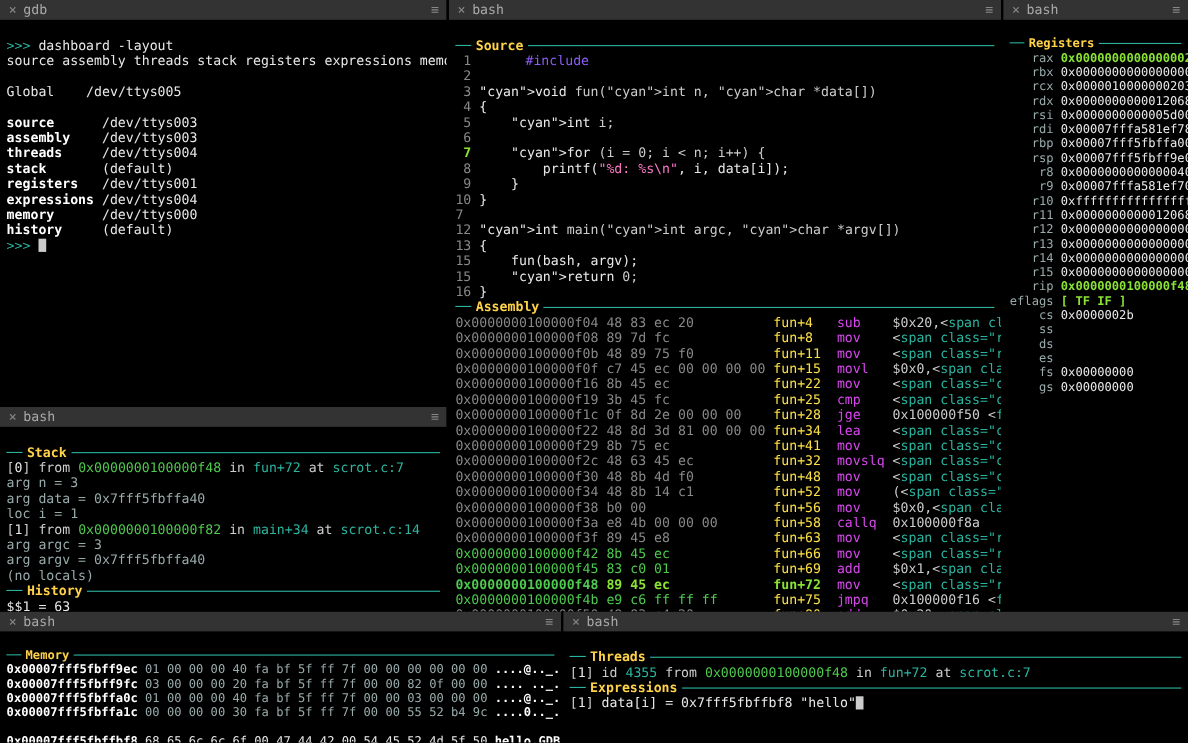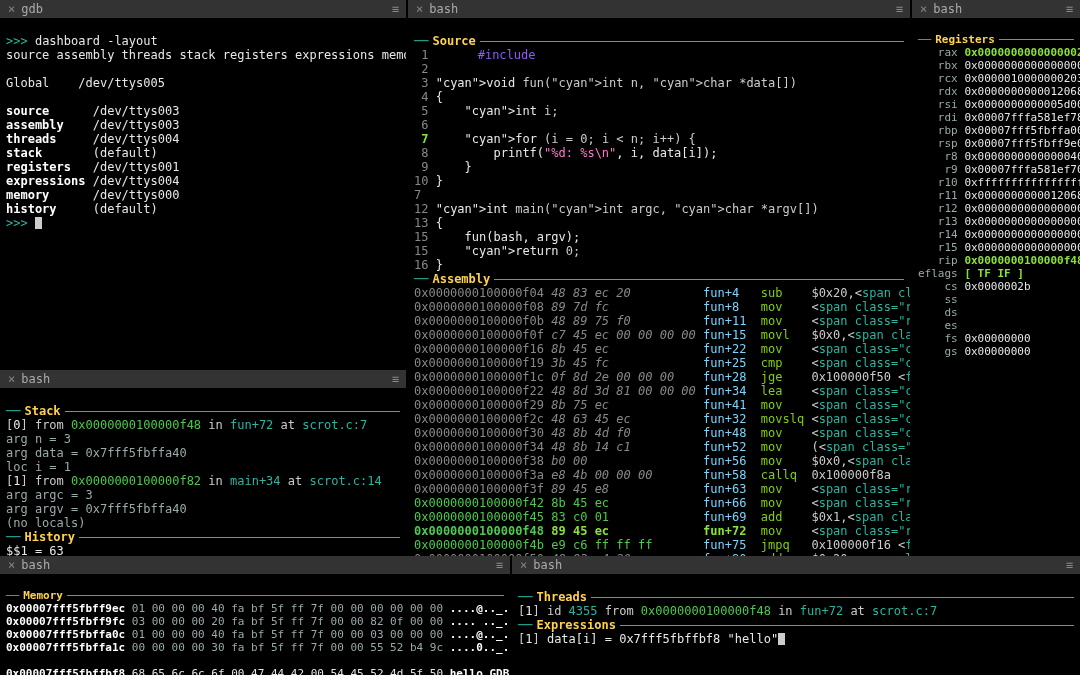--- a/index.html
+++ b/index.html
@@ -70,23 +70,23 @@
     content: "──";
     color: #2bb5a0;
   }
   .rule-before::after {
     content: "";
     flex: 1;
     border-top: 1px solid #2bb5a0;
   }
   .addr { color:#888;margin-top:32px; }
   .addr-hl { color:#4ec94e; font-weight:bold;}
-  .hex { color:#888;font-style:italic; }
-  .fn { color:#7dd3fc; }
-  .mn { color:#84cc16; }
+  .hex { color:#888; }
+  .fn { color:#fde047; }
+  .mn { color:#d946ef; }
   .op { color:#ccc; }
   .cy { color:#2bb5a0; }
 </style>
 </head>
 <body>
 
 <div class="pane" style="left:0;top:0;width:406px;height:370px;">
   <div class="titlebar">
     <span class="close">×</span>
     <span>gdb</span>

